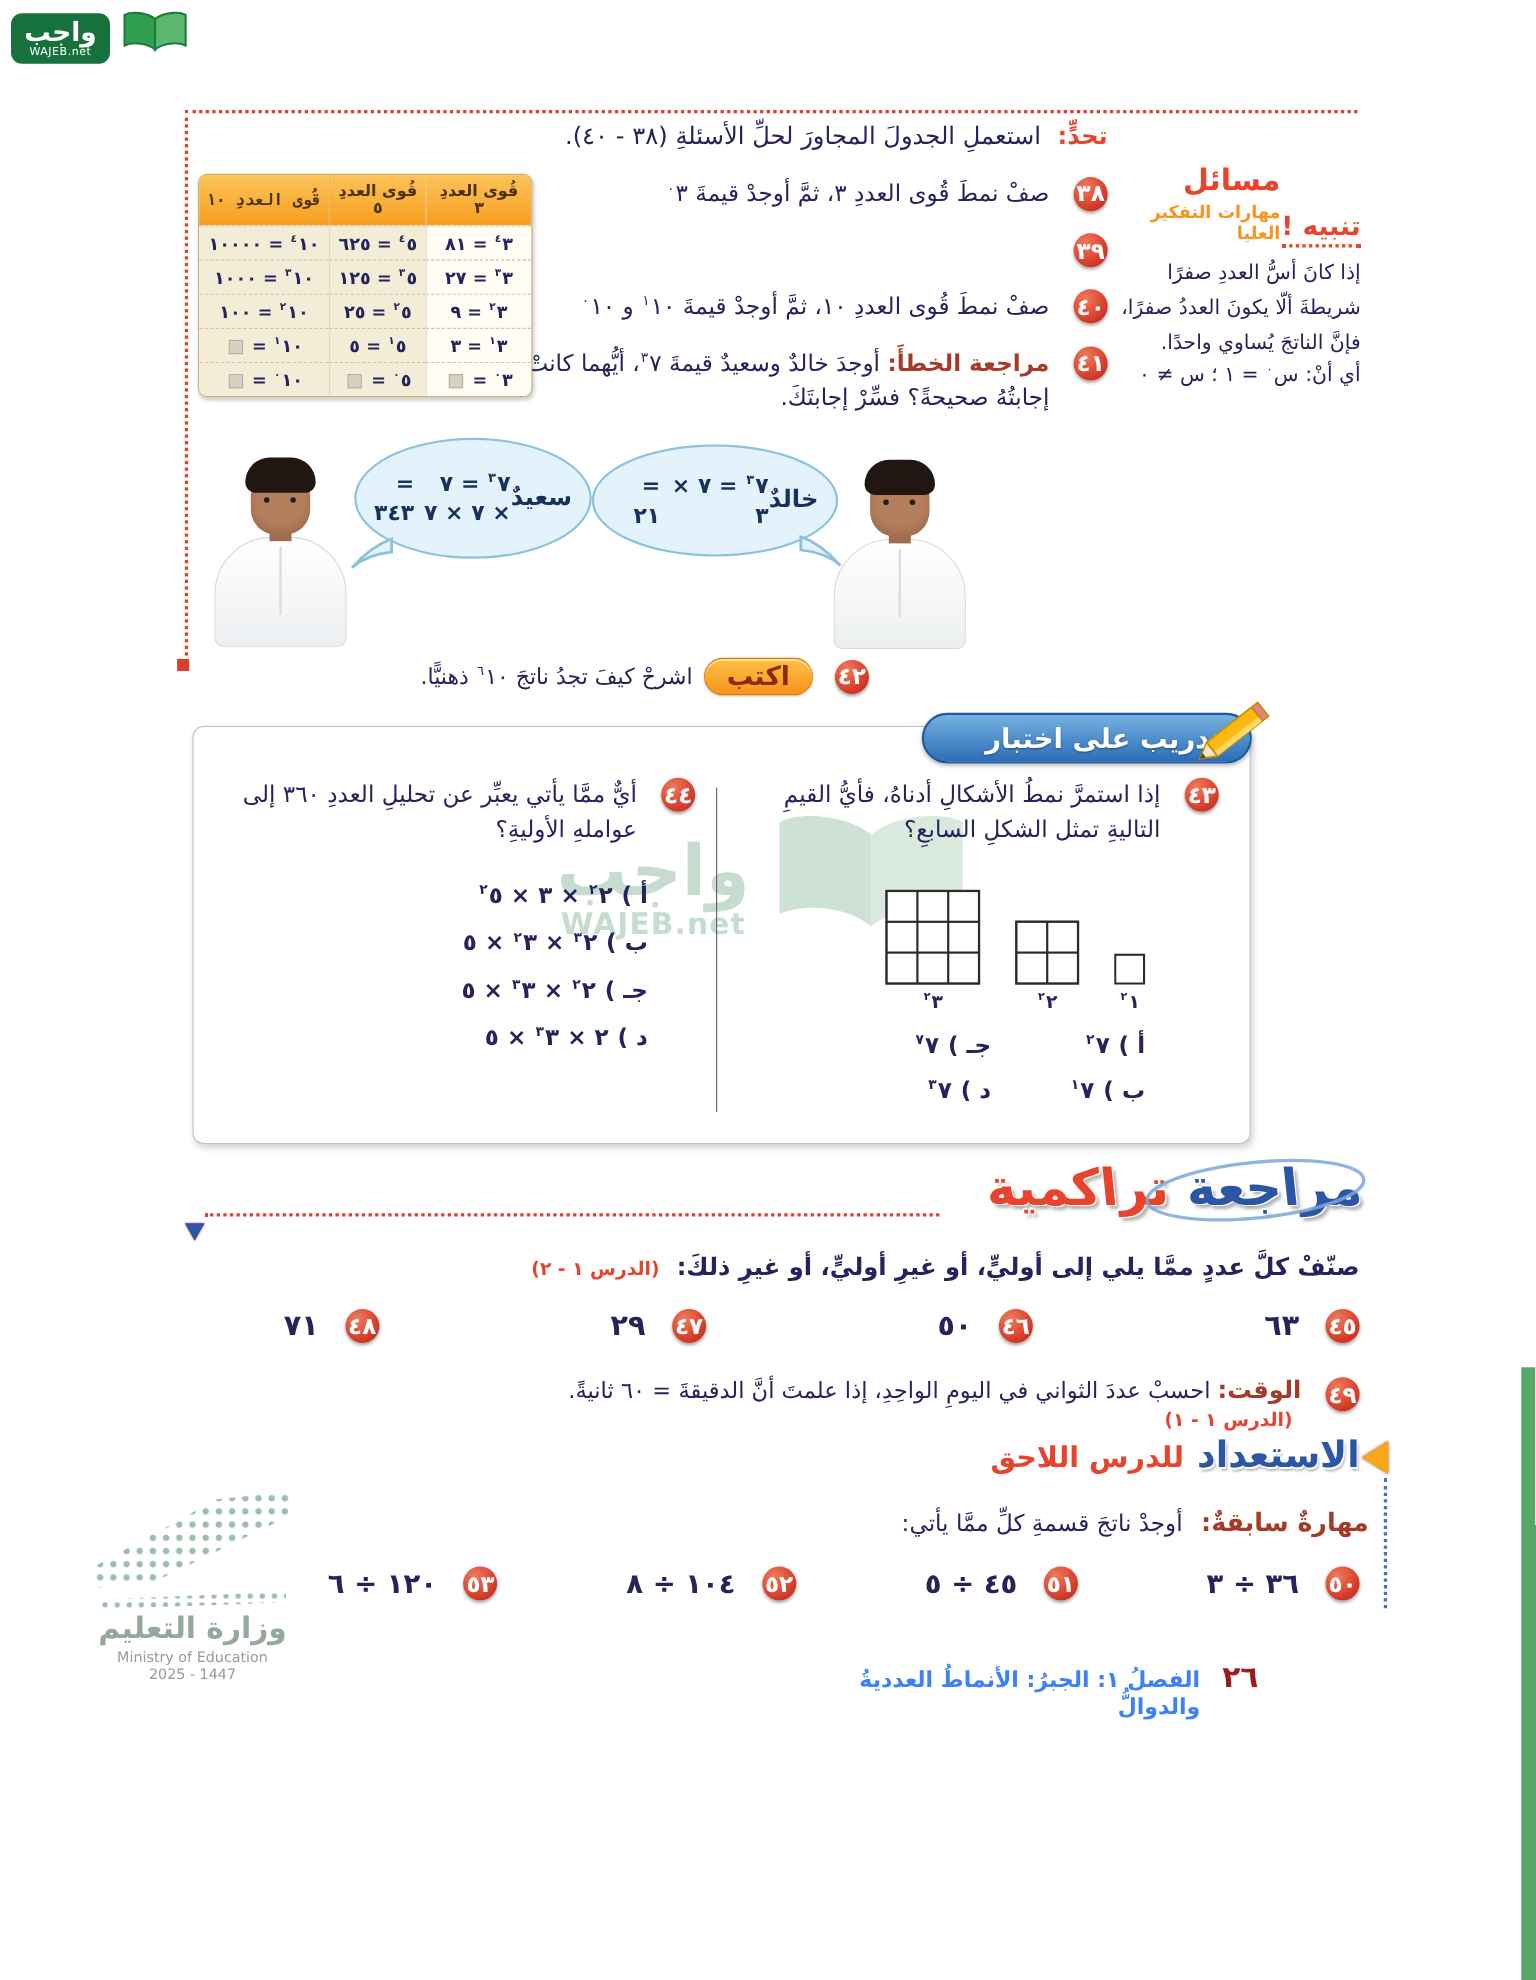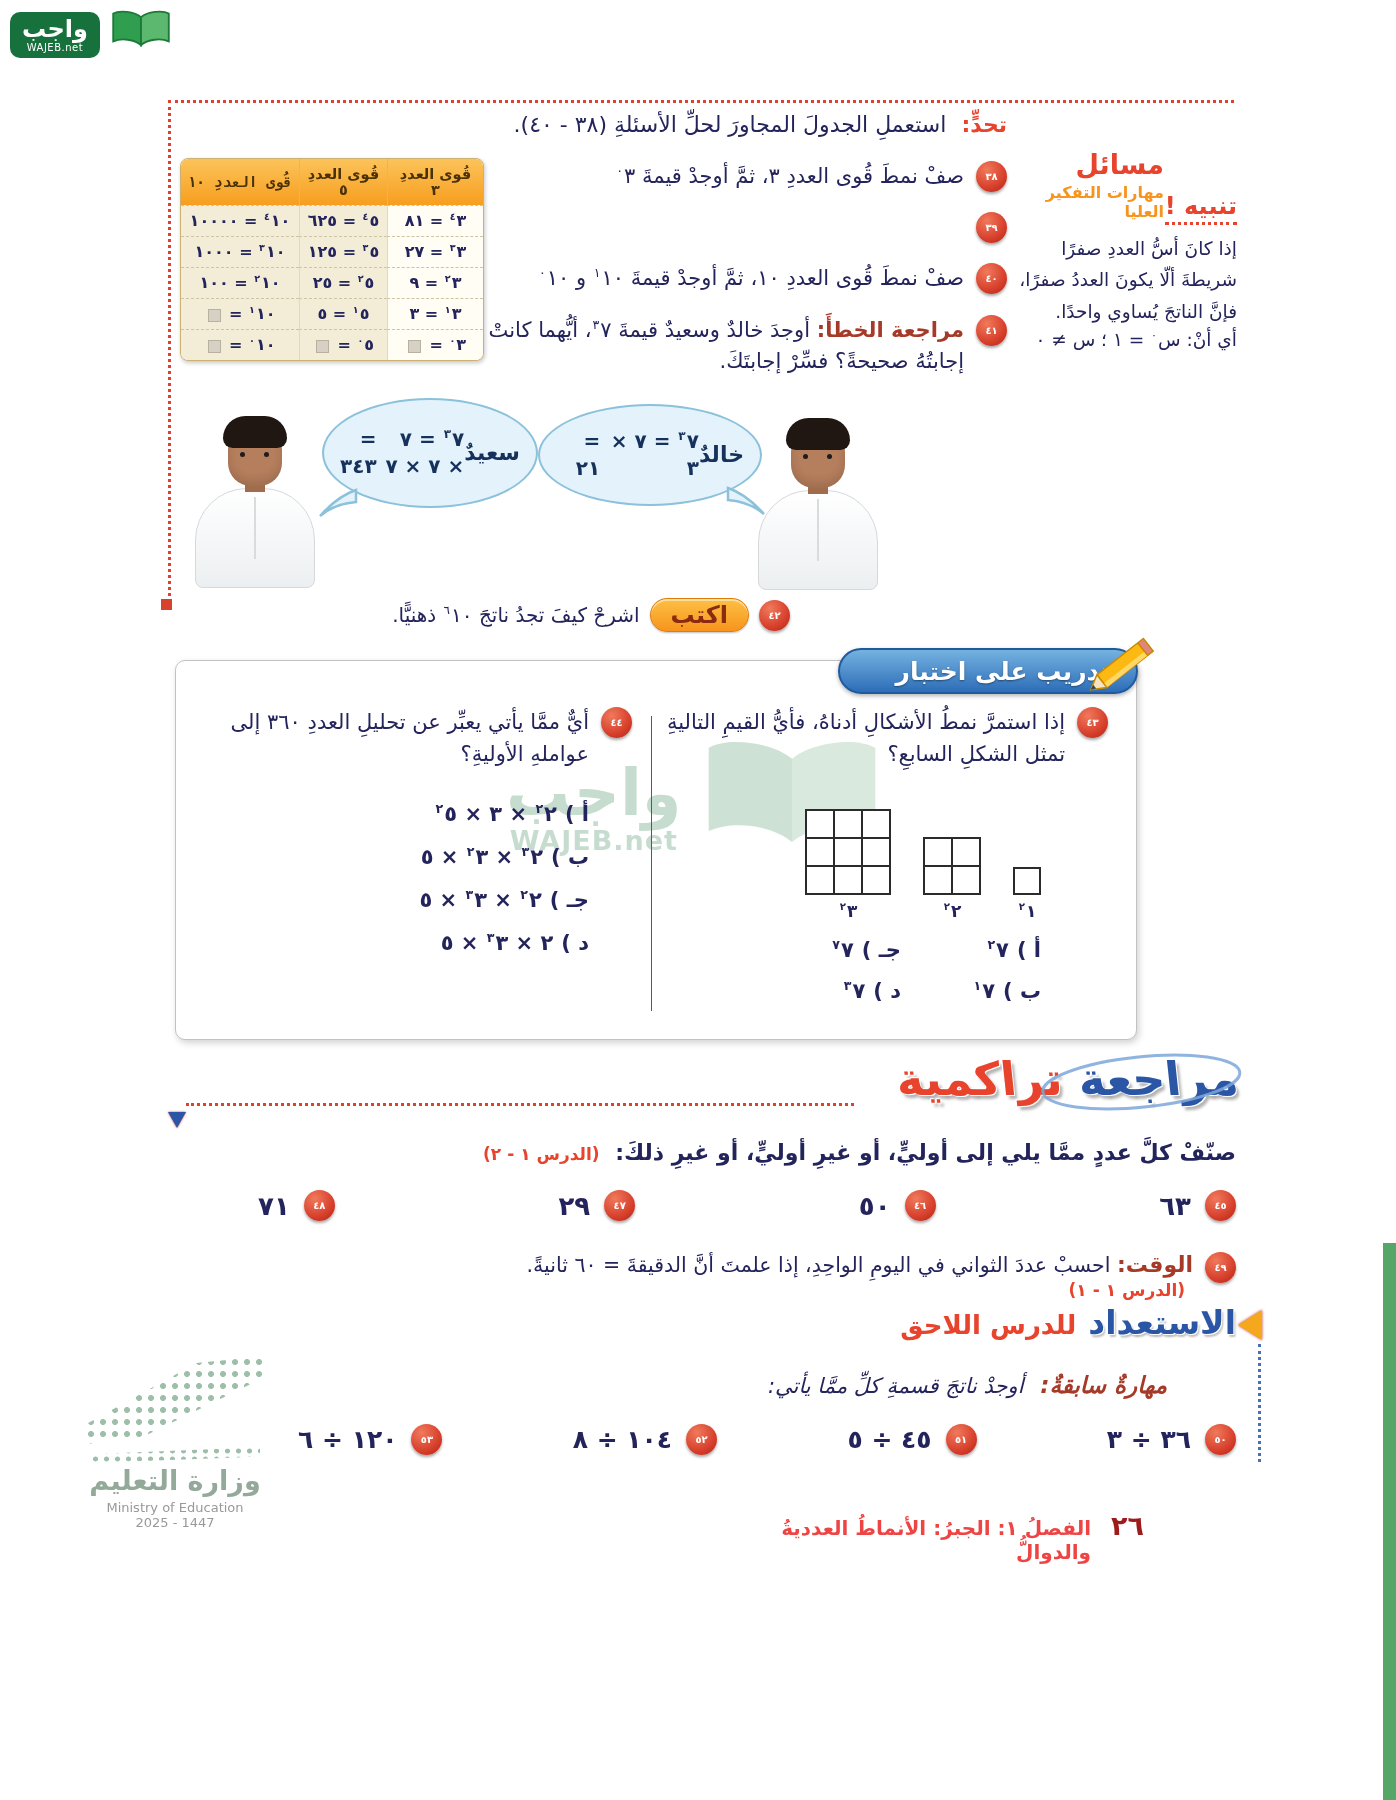--- a/index.html
+++ b/index.html
@@ -30,21 +30,21 @@
   
   .mainq{position:absolute;left:430px;top:110px;width:577px;display:flex;flex-direction:column;gap:20px;}
   .challenge{font-size:22px;line-height:1.4;}
   .ch-label{color:#e8432c;font-weight:bold;margin-left:8px;}
   .q-row{display:flex;align-items:flex-start;gap:12px;}
   .q-text{font-size:21px;line-height:1.5;max-width:520px;}
   .maroon{color:#a63a28;font-weight:bold;}
   .badge{width:31px;height:31px;border-radius:50%;flex:none;
          background:radial-gradient(circle at 35% 28%,#f07a5c,#d7402c 60%,#b02415);
          color:#fff;display:inline-flex;align-items:center;justify-content:center;
-         font-size:10px;font-weight:bold;box-shadow:0 2px 3px rgba(0,0,0,.35);}
+         font-size:21px;font-weight:bold;box-shadow:0 2px 3px rgba(0,0,0,.35);margin-left:10px;}
   
   .pow-wrap{position:absolute;left:180px;top:158px;border:1.5px solid #cbb273;border-radius:8px;
             overflow:hidden;box-shadow:1px 2px 4px rgba(0,0,0,.22);background:#fffdf4;}
   .pow-table{border-collapse:separate;border-spacing:0;}
   .pow-table th{background:linear-gradient(180deg,#fcc35a,#f79e1f);color:#4a3208;font-size:14.5px;
                 font-weight:bold;padding:7px 6px;text-align:center;border-left:1px solid #e9b657;}
   .pow-table th:last-child{border-left:none;font-family:Liberation Mono, monospace;}
   .pow-table td{font-size:16px;font-weight:600;color:#24245c;text-align:center;padding:4px 6px;
                 height:31px;border-top:1.5px dashed #cdc3a5;border-left:1px solid #e2d9bd;}
   .pow-table td:last-child{border-left:none;}
@@ -133,29 +133,29 @@
   .q49-line .maroon{font-size:22px;}
   
   .prep-title{position:absolute;left:898px;top:1303px;width:338px;display:flex;gap:12px;align-items:baseline;}
   .prep-title .w1{color:#2b55a5;font-size:33px;font-weight:bold;
                   text-shadow:1px 1px 0 #fff,-1px -1px 0 #fff,2px 3px 2px rgba(0,0,0,.25);}
   .prep-title .w2{color:#e8432c;font-size:26px;font-weight:bold;}
   .prep-arrow{position:absolute;left:1238px;top:1310px;width:0;height:0;border-top:15px solid transparent;
               border-bottom:15px solid transparent;border-right:24px solid #f5a81c;
               filter:drop-shadow(0 0 1.5px #c0392b);}
   .prep-dotline{position:absolute;left:1258px;top:1344px;height:118px;border-left:3px dotted #4a6fb5;}
-  .skill-line{position:absolute;left:768px;top:1372px;width:488px;font-size:21px;text-align:left;font-style:italic;}
+  .skill-line{position:absolute;left:788px;top:1372px;width:488px;font-size:21px;text-align:center;}
   .skill-line .maroon{font-size:23px;margin-left:10px;}
   .prep-items{position:absolute;left:298px;top:1424px;width:938px;display:flex;justify-content:space-between;}
   .prep-items .num-val{font-size:25px;}
   
   .footer{position:absolute;left:702px;top:1510px;width:442px;display:flex;gap:20px;align-items:baseline;
           justify-content:flex-start;}
   .page-num{color:#9e1b1b;font-size:27px;font-weight:bold;}
-  .chapter{color:#ef4444;font-size:20px;font-weight:bold;}
+  .chapter{color:#3b82f6;font-size:20px;font-weight:bold;}
   .green-bar{position:absolute;right:0;top:1243px;width:13px;height:557px;background:#55a667;}
   
   .ministry{position:absolute;left:55px;top:1356px;width:240px;text-align:center;direction:ltr;}
   .min-dots{width:180px;height:88px;margin:0 auto;
             background-image:radial-gradient(circle,#9dbfa9 2.6px,transparent 3.3px);
             background-size:12px 12px;
             clip-path:polygon(0 78%,62% 8%,100% 0,100% 24%,30% 94%,0 100%);}
   .min-swoosh{width:170px;height:16px;margin:3px auto 2px;
             background-image:radial-gradient(circle,#9dbfa9 2.2px,transparent 2.8px);
             background-size:11px 8px;clip-path:polygon(0 45%,100% 0,100% 60%,0 100%);}

